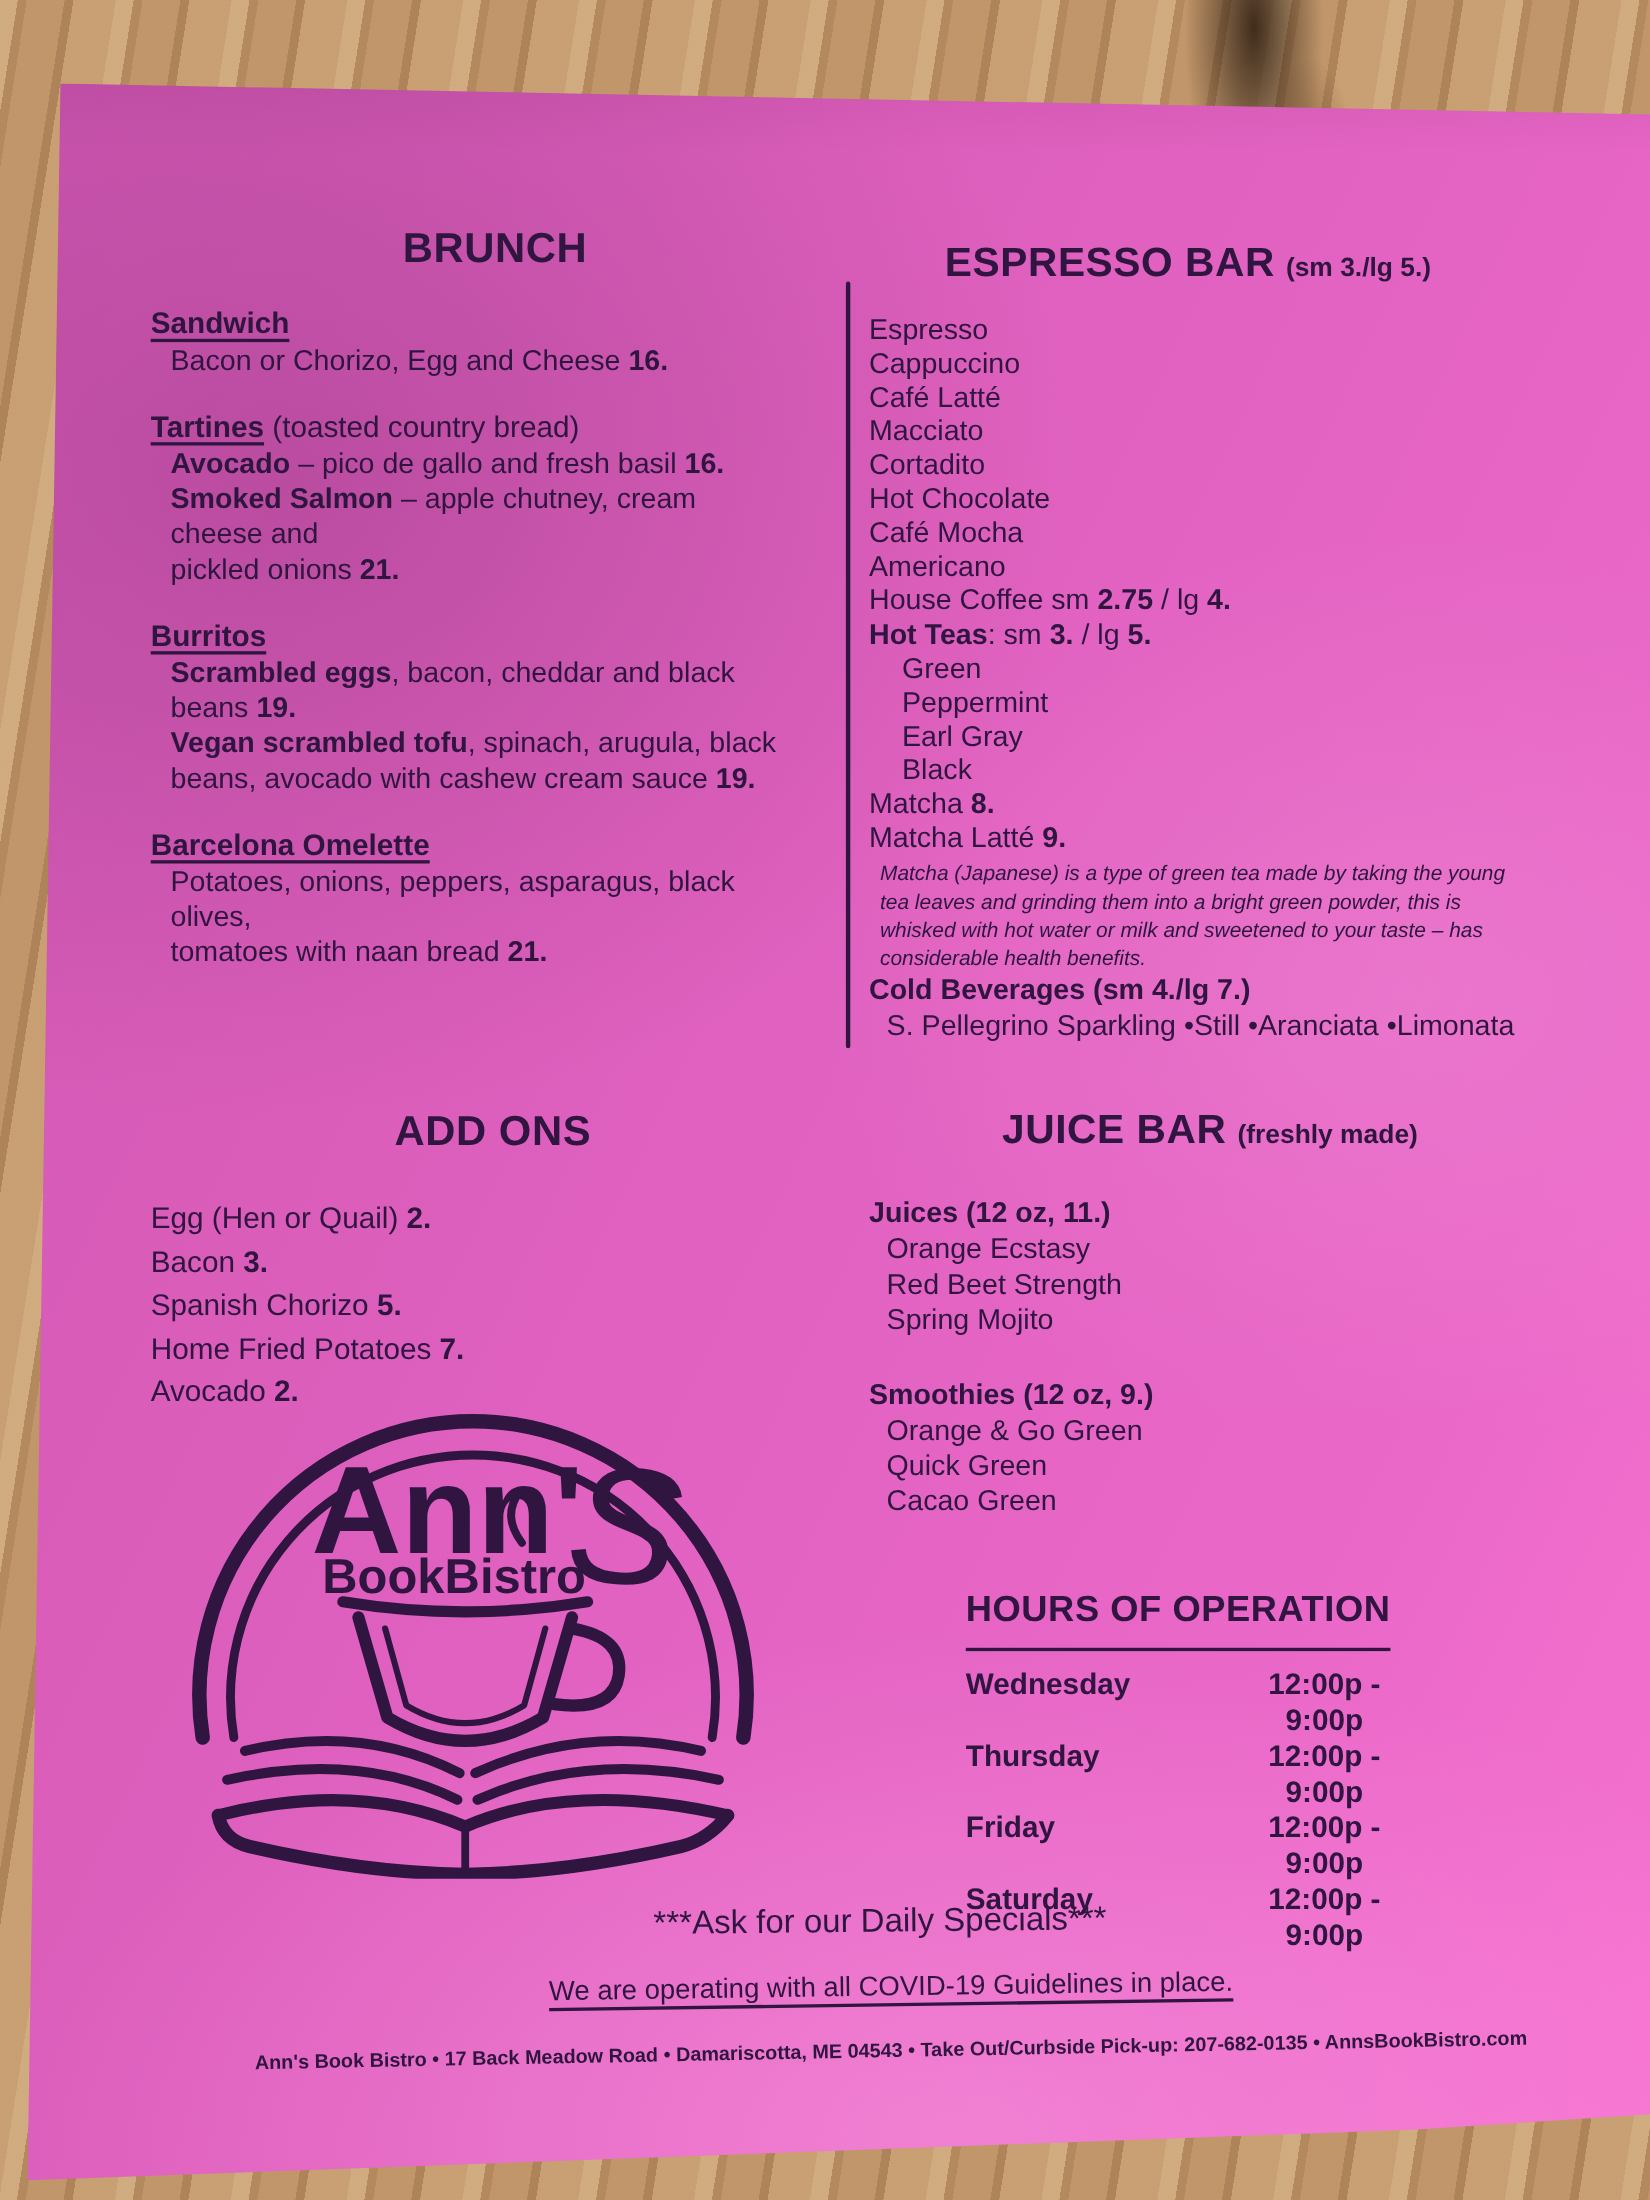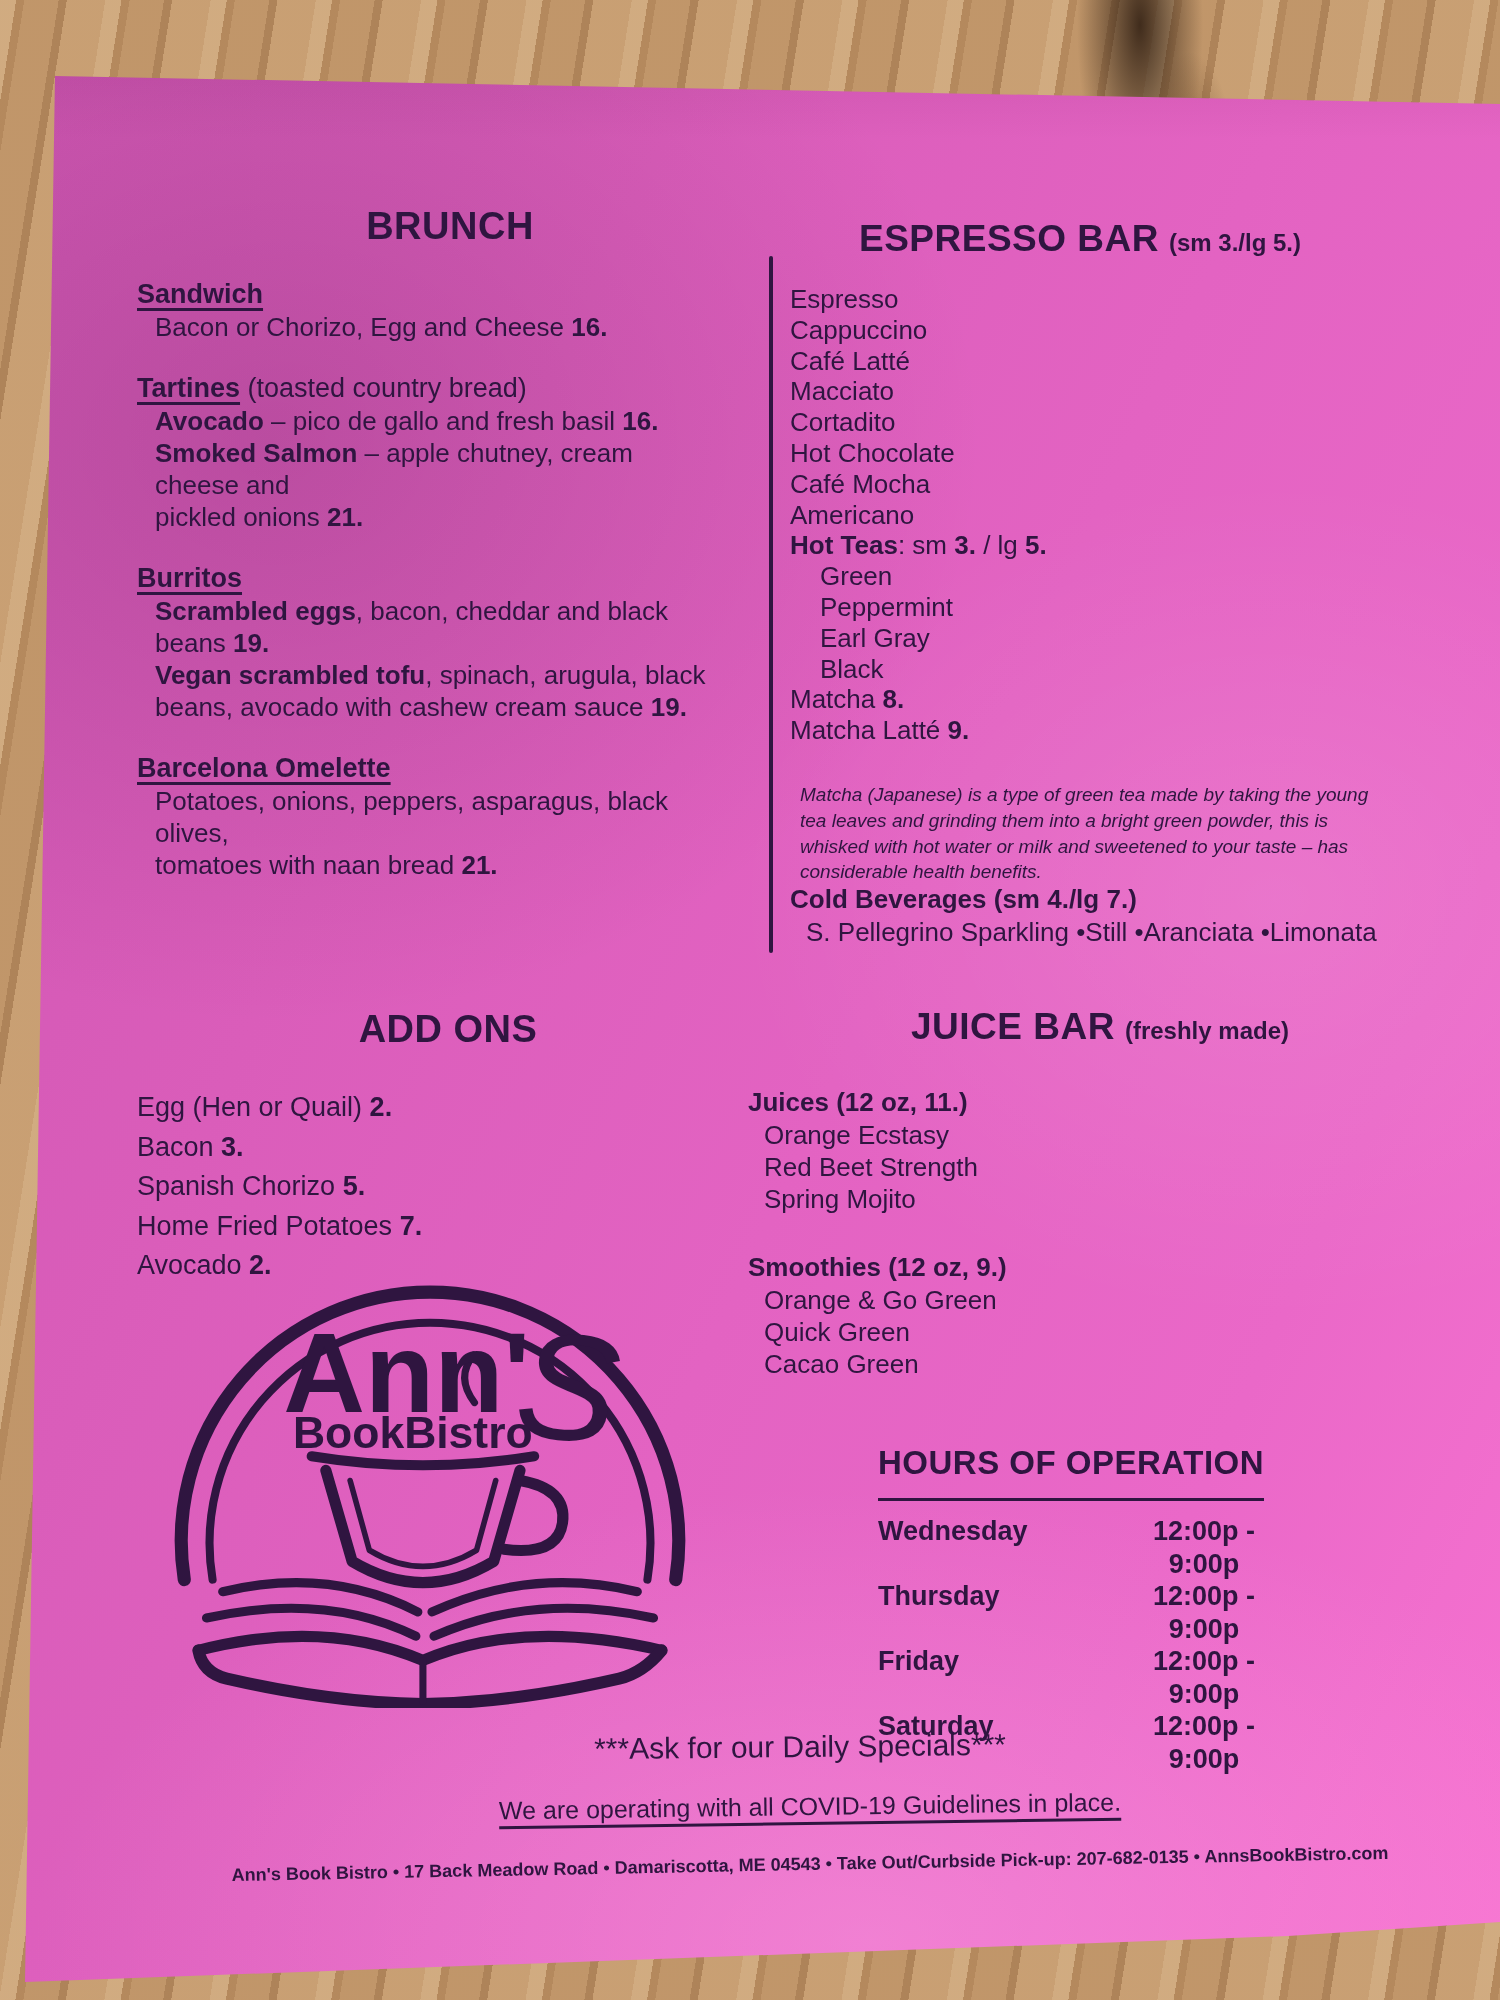--- a/index.html
+++ b/index.html
@@ -99,20 +99,21 @@
     </div>
     <div class="abs esp-col" style="left:790px;top:284px">
       <span class="esp-line"><span>Espresso</span></span>
       <span class="esp-line"><span>Cappuccino</span></span>
       <span class="esp-line"><span>Café Latté</span></span>
       <span class="esp-line"><span>Macciato</span></span>
       <span class="esp-line"><span>Cortadito</span></span>
       <span class="esp-line"><span>Hot Chocolate</span></span>
       <span class="esp-line"><span>Café Mocha</span></span>
       <span class="esp-line"><span>Americano</span></span>
+      <span class="esp-line"><span>House Coffee sm </span><span class="sb">2.75</span><span> / lg </span><span class="sb">4.</span></span>
       <span class="esp-line"><span class="sb">Hot Teas</span><span>: sm </span><span class="sb">3.</span><span> / lg </span><span class="sb">5.</span></span>
       <span class="esp-line ind"><span>Green</span></span>
       <span class="esp-line ind"><span>Peppermint</span></span>
       <span class="esp-line ind"><span>Earl Gray</span></span>
       <span class="esp-line ind"><span>Black</span></span>
       <span class="esp-line"><span>Matcha </span><span class="sb">8.</span></span>
       <span class="esp-line"><span>Matcha Latté </span><span class="sb">9.</span></span>
     </div>
     <div class="abs note" style="left:800px;top:782px">Matcha (Japanese) is a type of green tea made by taking the young tea leaves and grinding them into a bright green powder, this is whisked with hot water or milk and sweetened to your taste – has considerable health benefits.</div>
     <div class="abs" style="left:790px;top:884px;font-size:26px"><span class="sb">Cold Beverages (sm 4./lg 7.)</span></div>
@@ -123,21 +124,21 @@
       <div><span>Egg (Hen or Quail) </span><span class="sb">2.</span></div>
       <div><span>Bacon </span><span class="sb">3.</span></div>
       <div><span>Spanish Chorizo </span><span class="sb">5.</span></div>
       <div><span>Home Fried Potatoes </span><span class="sb">7.</span></div>
       <div><span>Avocado </span><span class="sb">2.</span></div>
     </div>
 
     <div class="abs" style="left:800px;top:1006px;width:600px;text-align:center">
       <span class="sec-title" style="font-size:37px">JUICE BAR</span><span class="title-small">(freshly made)</span>
     </div>
-    <div class="abs juice-col" style="left:748px;top:1086px">
+    <div class="abs juice-col" style="left:790px;top:1086px">
       <div class="jh"><span class="sb">Juices (12 oz, 11.)</span></div>
       <div class="ln"><span>Orange Ecstasy</span></div>
       <div class="ln"><span>Red Beet Strength</span></div>
       <div class="ln"><span>Spring Mojito</span></div>
       <div class="jh jgap"><span class="sb">Smoothies (12 oz, 9.)</span></div>
       <div class="ln"><span>Orange &amp; Go Green</span></div>
       <div class="ln"><span>Quick Green</span></div>
       <div class="ln"><span>Cacao Green</span></div>
     </div>
 

